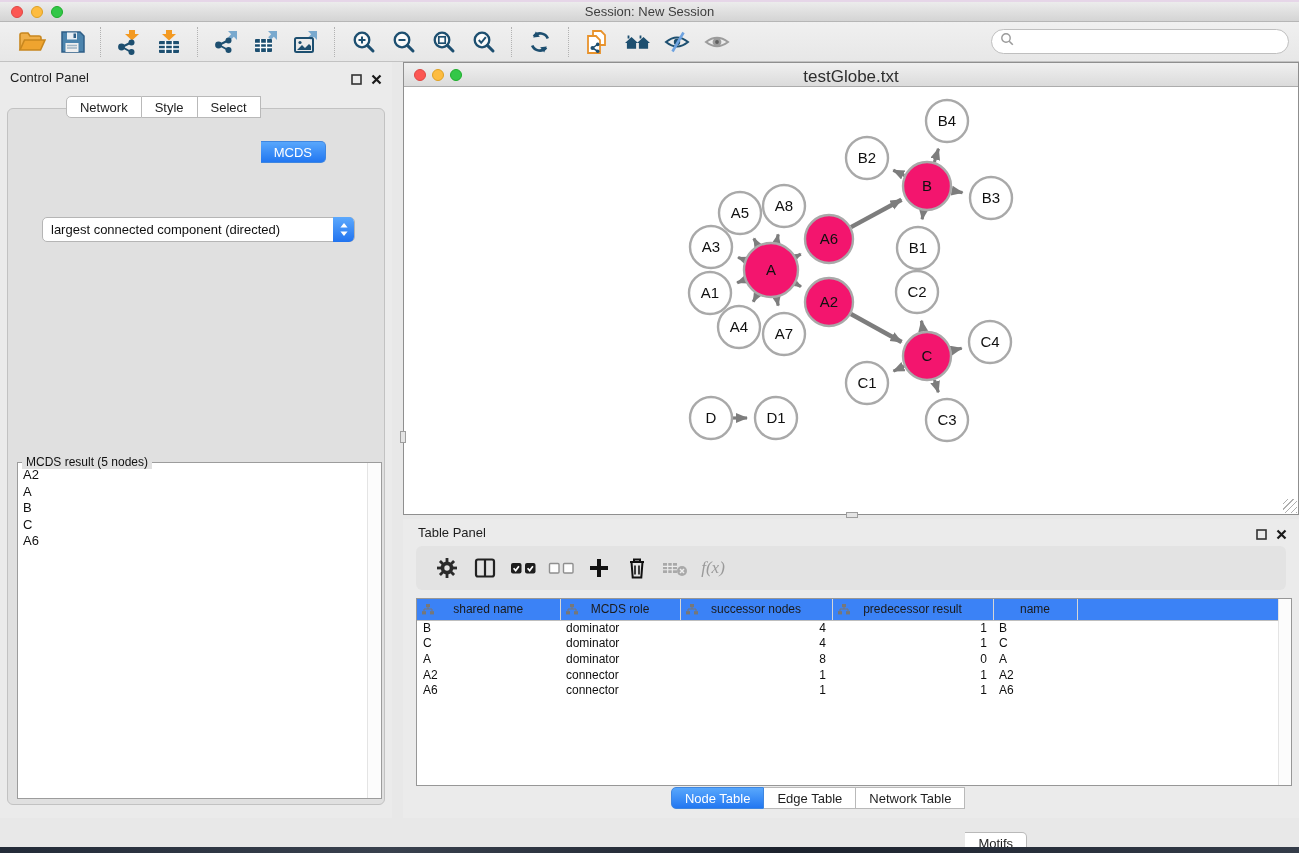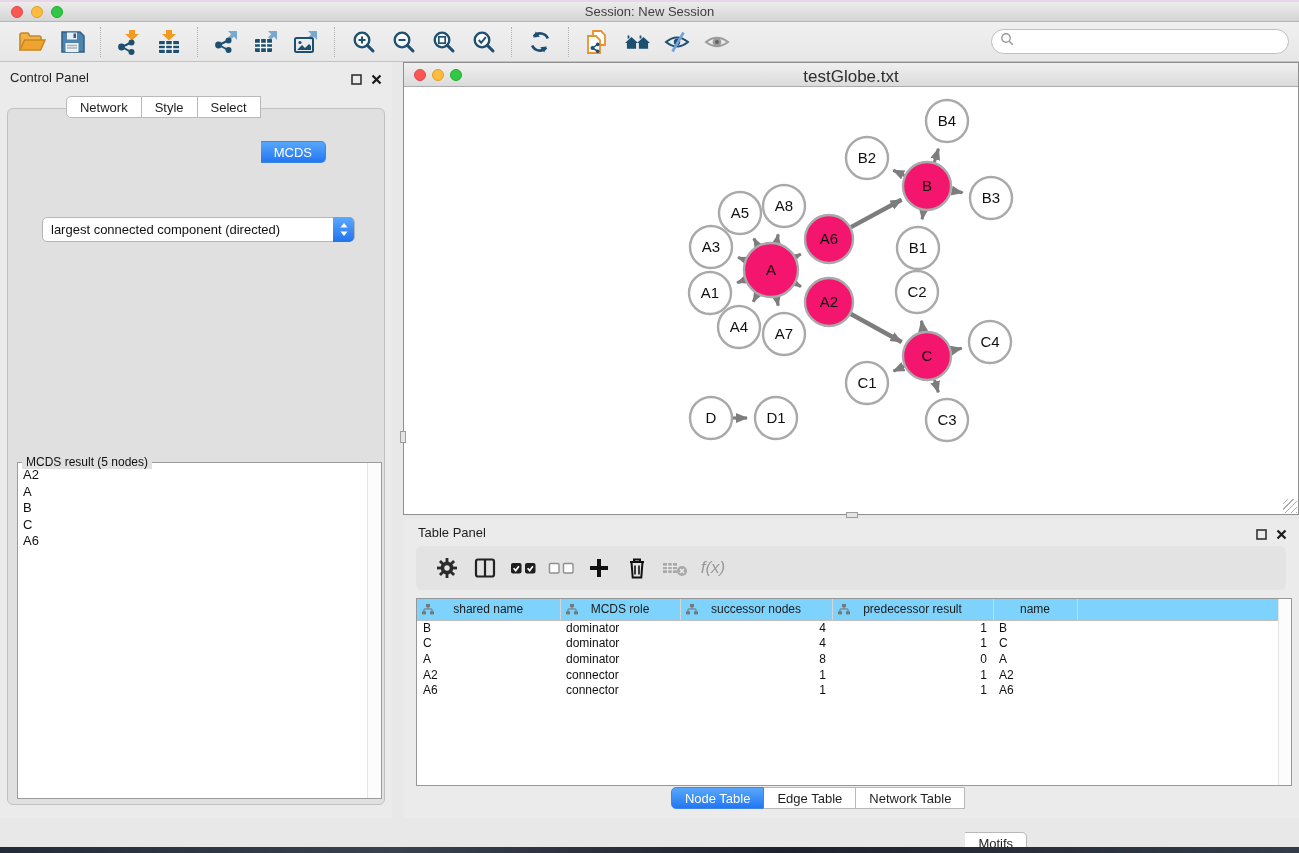--- a/index.html
+++ b/index.html
@@ -72,26 +72,26 @@
   .net-canvas{position:absolute;left:0;top:24px;right:0;bottom:0;background:#fff;}
   .grip{position:absolute;right:1px;bottom:1px;width:14px;height:14px;
     background:repeating-linear-gradient(135deg,transparent 0 3px,#AFAFAF 3px 4px);}
   .edgehandle{position:absolute;background:#E4E4E4;border:1px solid #9E9E9E;}
 
   
   .tpanel{left:403px;top:519px;width:896px;height:299px;background:#EBEBEB;}
   .tp-toolbar{position:absolute;left:13px;top:27px;width:870px;height:44px;
     background:#E3E3E3;border-radius:6px;display:flex;align-items:center;padding-left:16px;}
   .tico{width:30px;height:30px;margin-right:8px;display:flex;align-items:center;justify-content:center;}
-  .fx{font-family:Liberation Sans, sans-serif;font-style:italic;font-size:17px;color:#9A9A9A;}
+  .fx{font-family:Liberation Serif, serif;font-style:italic;font-size:17px;color:#9A9A9A;}
   .dtable{position:absolute;left:13px;top:79px;width:876px;height:188px;background:#fff;
     border:1px solid #979797;overflow:hidden;}
   table.grid{border-collapse:collapse;width:100%;table-layout:fixed;}
   table.grid th{height:21px;font-weight:normal;font-size:12px;color:#1B1B1B;
-    background:#7dd3fc;border-right:1px solid #D6D6D6;border-bottom:1px solid #BEBEBE;
+    background:#3b82f6;border-right:1px solid #D6D6D6;border-bottom:1px solid #BEBEBE;
     position:relative;text-align:center;}
   table.grid th .tree{position:absolute;left:5px;top:5px;}
   table.grid td{height:15.6px;font-size:12px;color:#0F0F0F;padding:0 6px;white-space:nowrap;}
   td.al{text-align:left;} td.ar{text-align:right;padding-right:16px;}
   .tp-tabs{position:absolute;left:0;right:4px;top:268px;display:flex;justify-content:center;}
 
   
   .statusbar{left:0;top:854px;width:1299px;height:29px;background:#EBEBEB;
     border-top:1px solid #C6C6C6;}
   .listbtn{position:absolute;left:8px;top:3px;width:29px;height:24px;background:#F2F2F2;

